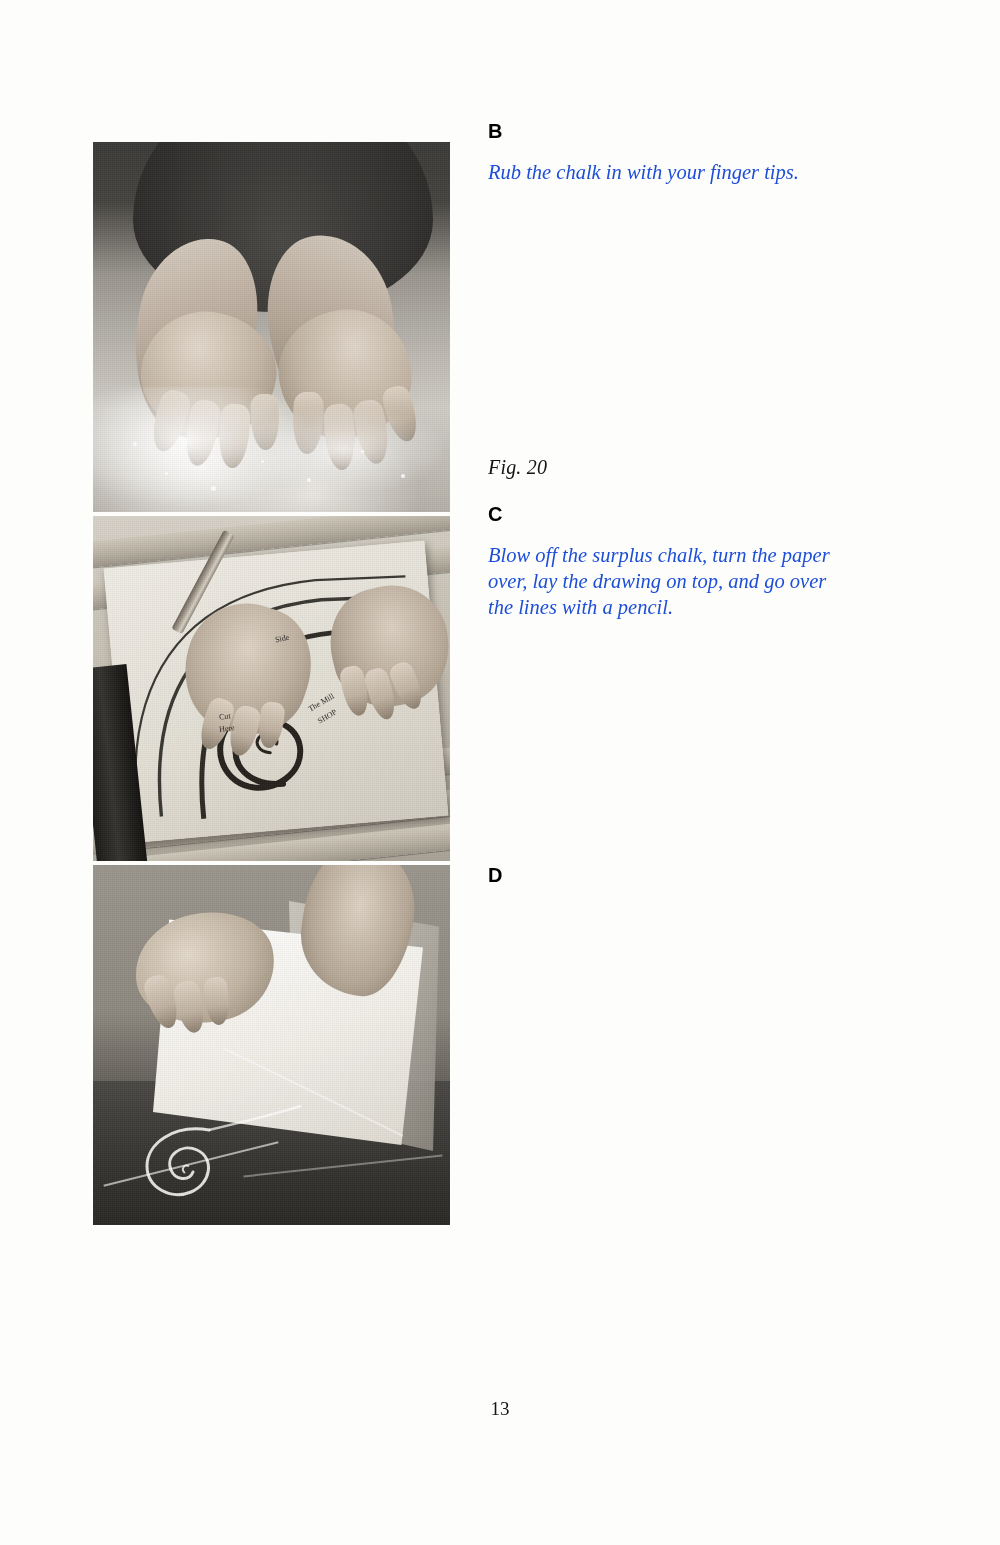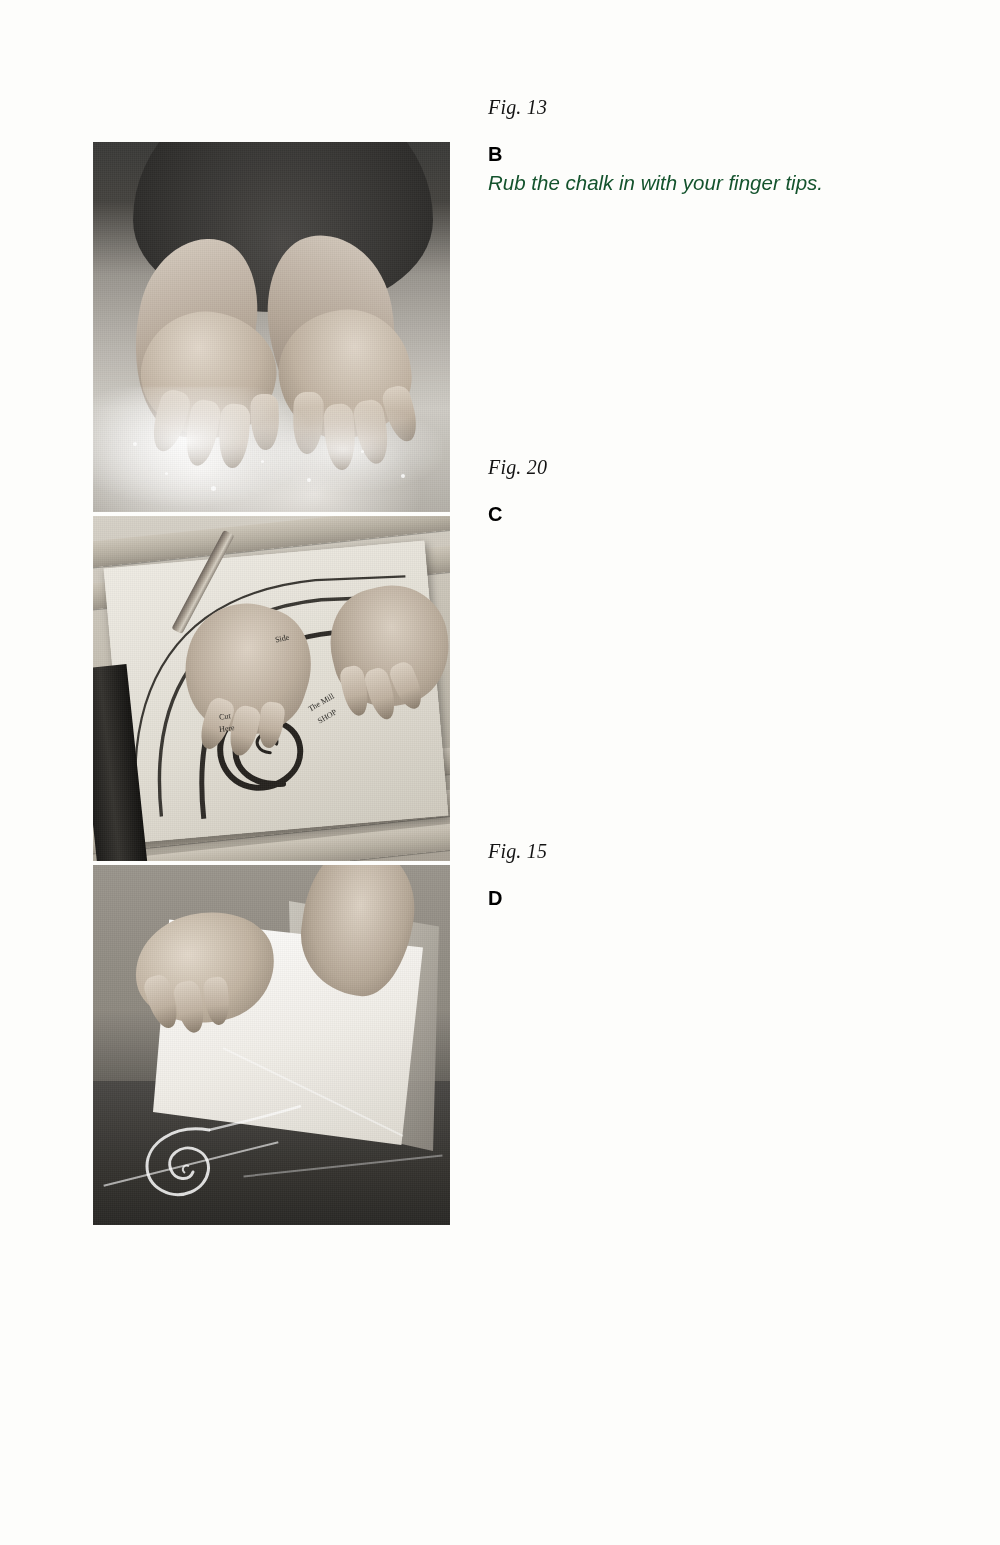--- a/index.html
+++ b/index.html
@@ -212,26 +212,26 @@
     letter-spacing: .2px;
   }
   .step-letter {
     font-family: "Liberation Sans", sans-serif;
     font-weight: bold;
     font-size: 20px;
     color: #000000;
     margin-top: 24px;
   }
   .caption {
-    font-family: Liberation Sans, sans-serif;
+    font-family: Liberation Serif, serif;
     font-style: italic;
     font-size: 20.5px;
     line-height: 1.28;
-    color: #14532d;
-    margin-top: 4px;
+    color: #1d4ed8;
+    margin-top: 16px;
     max-width: 360px;
   }
 
   .block-b { position: absolute; top: 96px; left: 0; }
   .block-c { position: absolute; top: 456px; left: 0; }
   .block-d { position: absolute; top: 840px; left: 0; }
 
   .page-number {
     position: absolute;
     left: 0; right: 0;
@@ -337,29 +337,29 @@
       <div class="f15-chalkline" style="left:8px;   top:298px; width:180px; transform:rotate(-14deg); opacity:.75;"></div>
       <div class="f15-chalkline" style="left:120px; top:226px; width:200px; transform:rotate(26deg); opacity:.6;"></div>
       <div class="f15-chalkline" style="left:150px; top:300px; width:200px; transform:rotate(-6deg); opacity:.45;"></div>
       <div class="photo-grain"></div>
     </div>
   </div>
 
   <div class="text-col">
 
     <div class="block-b">
-      <div class="fig-label">Fig. 13</div>
       <div class="step-letter">B</div>
       <div class="caption">Rub the chalk in with your finger tips.</div>
     </div>
 
     <div class="block-c">
       <div class="fig-label">Fig. 20</div>
       <div class="step-letter">C</div>
+      <div class="caption">Blow off the surplus chalk, turn the paper over, lay the drawing on top, and go over the lines with a pencil.</div>
     </div>
 
     <div class="block-d">
-      <div class="fig-label">Fig. 15</div>
       <div class="step-letter">D</div>
     </div>
   </div>
 
+  <div class="page-number">13</div>
 </div>
 
 </body></html>

